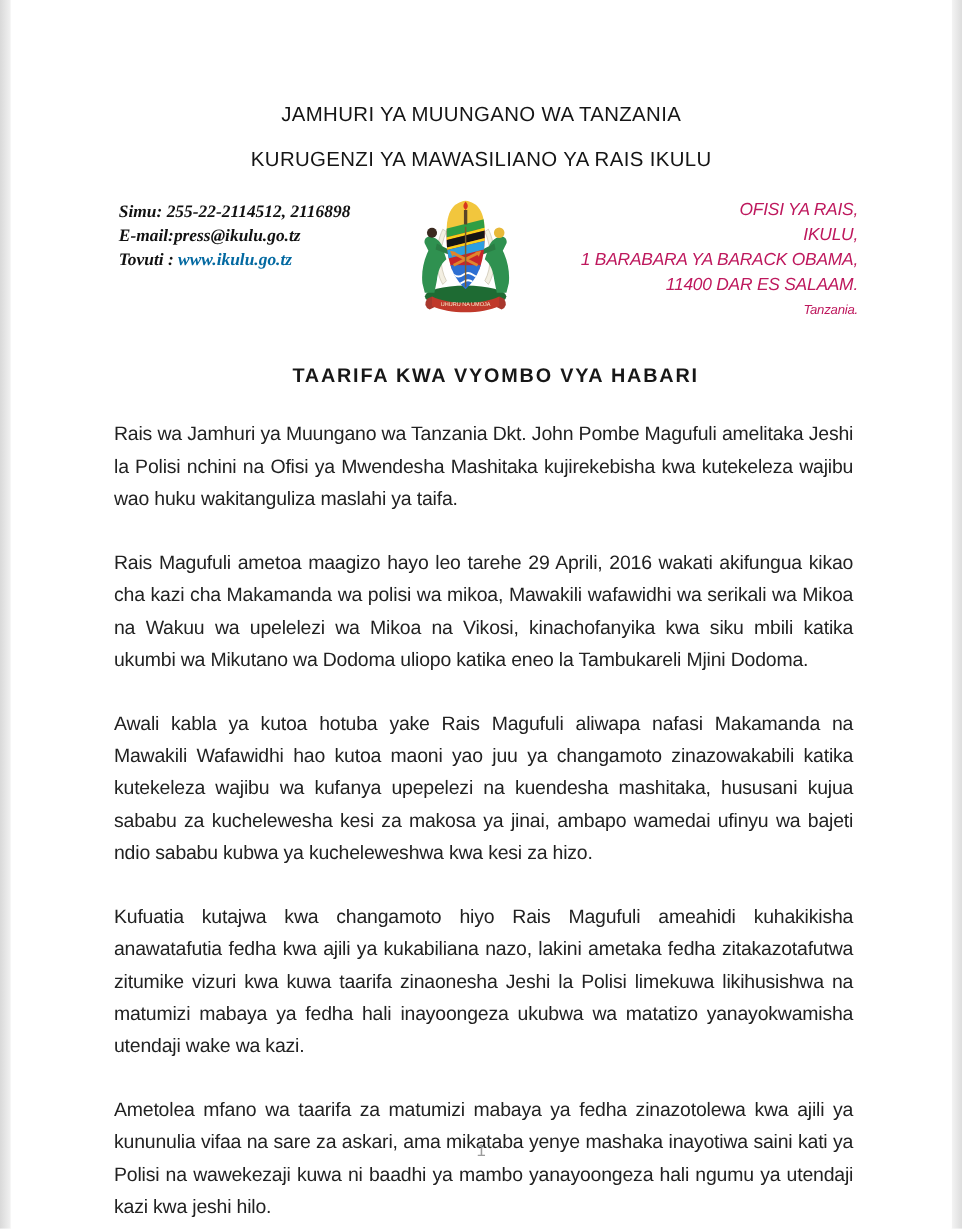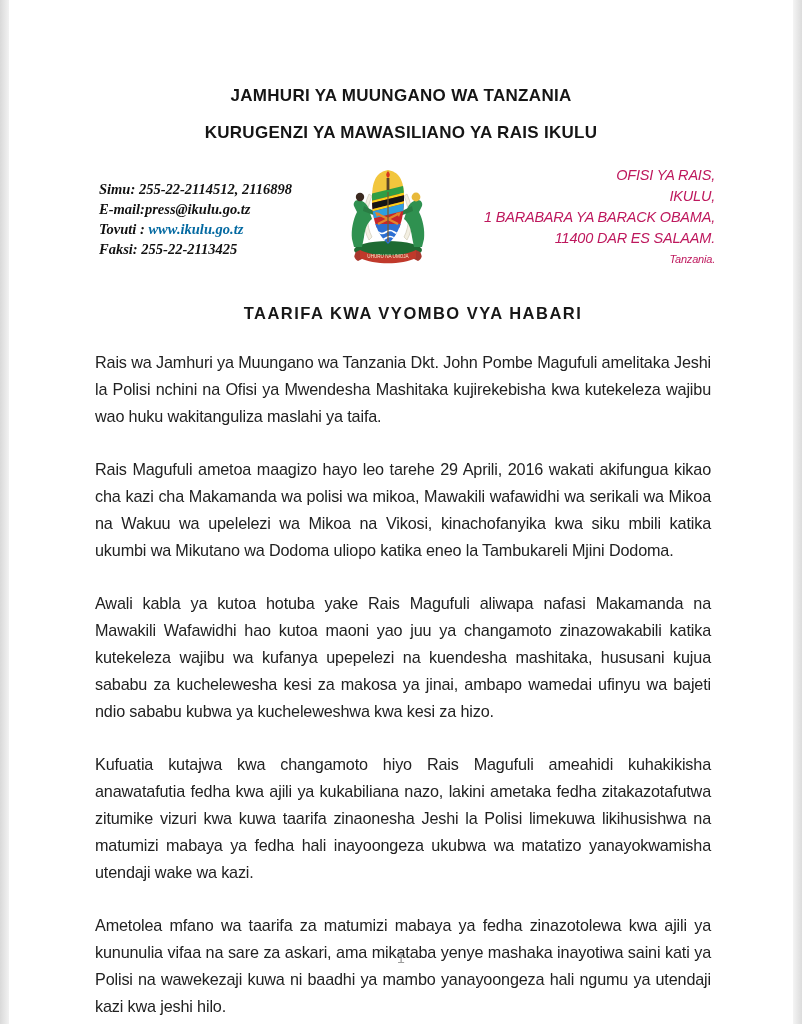--- a/index.html
+++ b/index.html
@@ -20,33 +20,33 @@
     background: linear-gradient(to left, #dcdcdc, #f4f4f4);
   }
   .page {
     position: absolute; left: 9px; right: 9px; top: 0; bottom: 0;
     background: #ffffff;
   }
 
   
   .letterhead-title {
     text-align: center;
-    font-weight: bold;
+    font-weight: normal;
     font-size: 17px;
     letter-spacing: 0.3px;
     color: #151515;
   }
   .letterhead-title.line1 { padding-top: 86px; }
   .letterhead-title.line2 { margin-top: 17px; }
 
   .head-row {
     margin-top: 18px;
     display: flex;
     justify-content: space-between;
-    align-items: center;
+    align-items: flex-start;
     padding: 0 78px 0 90px;
   }
   .contact-block {
     font-family: "Liberation Serif", serif;
     font-style: italic;
     font-weight: bold;
     font-size: 14.5px;
     line-height: 20px;
     color: #111111;
     padding-top: 6px;
@@ -114,21 +114,20 @@
 
   <div class="letterhead-title line1">JAMHURI YA MUUNGANO WA TANZANIA</div>
   <div class="letterhead-title line2">KURUGENZI YA MAWASILIANO YA RAIS IKULU</div>
 
   <div class="head-row">
 
     <div class="contact-block">
       <div>Simu: 255-22-2114512, 2116898</div>
       <div>E-mail:press@ikulu.go.tz</div>
       <div><span>Tovuti : </span><span class="link">www.ikulu.go.tz</span></div>
-      <div>Faksi: 255-22-2113425</div>
     </div>
 
     <div class="emblem-wrap">
       <svg viewBox="0 0 104 104" width="104" height="104">
 
         <ellipse cx="52" cy="86" rx="34" ry="9" fill="#1e6b33"></ellipse>
 
         <path d="M33,30 C26,45 26,64 33,76 L36,73 C30,62 30,45 36,32 Z" fill="#f3efe2" stroke="#c9c2ae" stroke-width="0.6"></path>
         <path d="M71,30 C78,45 78,64 71,76 L68,73 C74,62 74,45 68,32 Z" fill="#f3efe2" stroke="#c9c2ae" stroke-width="0.6"></path>
 

